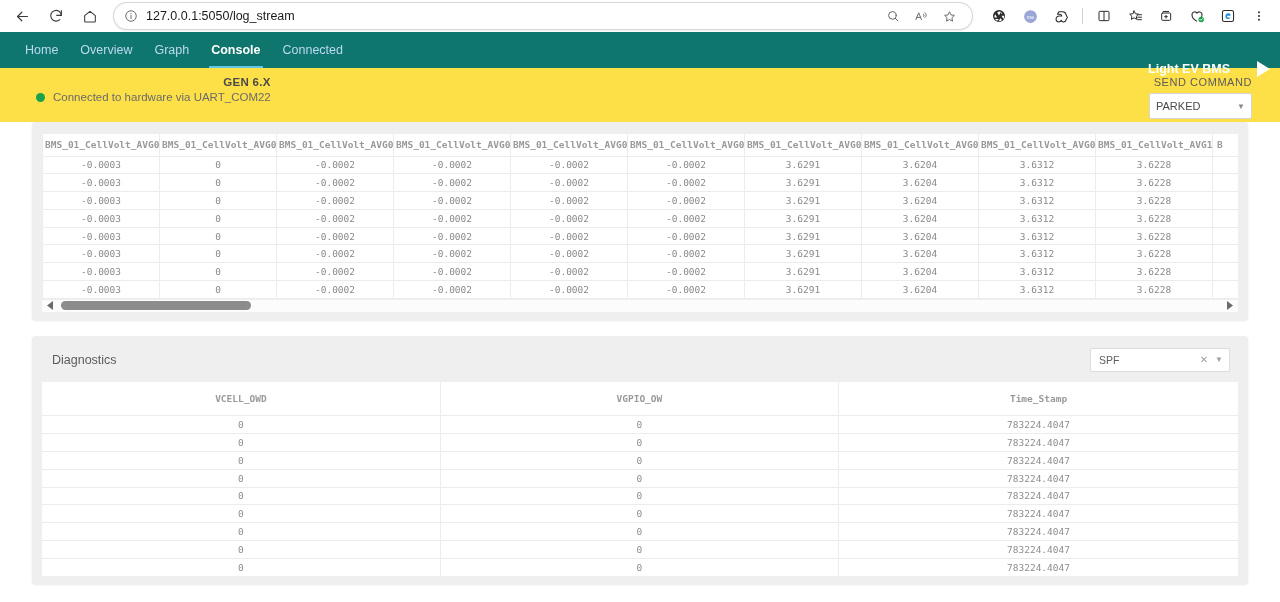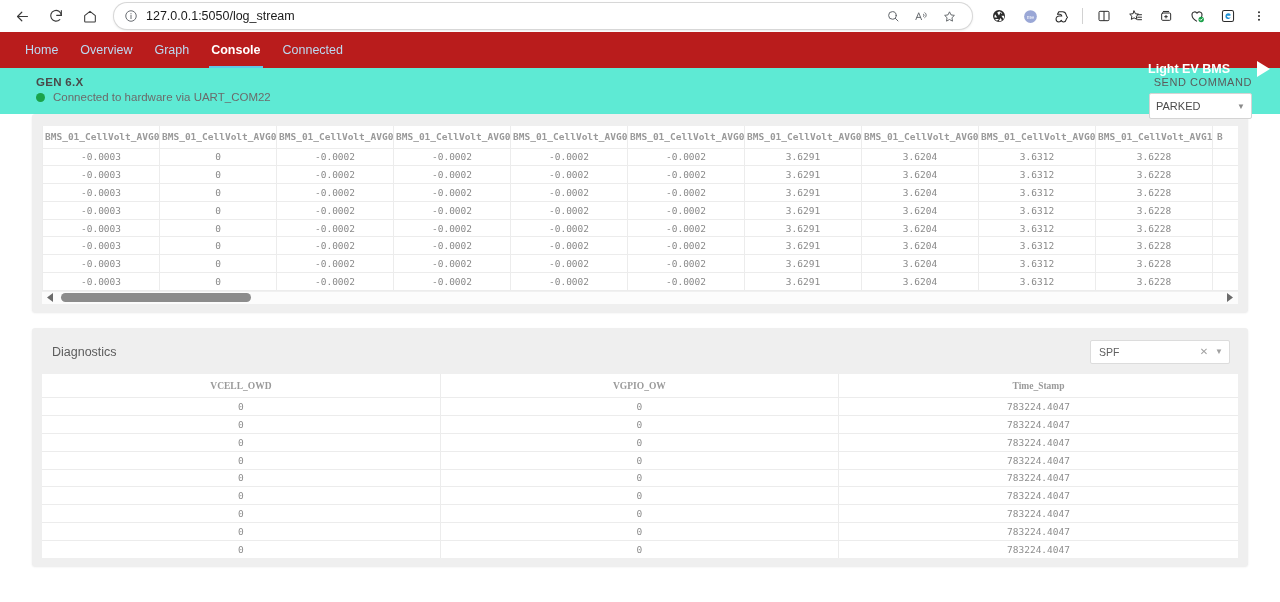--- a/index.html
+++ b/index.html
@@ -59,21 +59,21 @@
     display: flex; align-items: center; justify-content: center;
     border-radius: 4px;
     color: #3b3b3b;
     position: relative;
   }
   .tb-sep { width: 1px; height: 16px; background: #d2d2d2; margin: 0 5px; }
 
   
   .app-nav {
     height: 36px;
-    background: #b91c1c;
+    background: #0f766e;
     display: flex;
     align-items: stretch;
     position: relative;
   }
   .nav-tabs { display: flex; align-items: stretch; padding-left: 14px; }
   .nav-tab {
     display: flex;
     align-items: center;
     padding: 0 11px;
     font-size: 12.5px;
@@ -106,25 +106,26 @@
   .play-tri {
     width: 0; height: 0;
     border-left: 13px solid #ffffff;
     border-top: 8px solid transparent;
     border-bottom: 8px solid transparent;
     margin-left: 3px;
   }
 
   
   .status-row {
-    height: 46px;
-    background: #5eead4;
+    height: 54px;
+    background: #fde047;
     display: flex;
     align-items: flex-start;
     padding: 8px 28px 0 36px;
+    text-align: right;
   }
   .status-left { display: flex; flex-direction: column; gap: 3px; }
   .gen-label {
     font-size: 11.5px;
     font-weight: bold;
     color: #4a4a4a;
     letter-spacing: .3px;
   }
   .conn-row { display: flex; align-items: center; gap: 8px; }
   .dot { width: 9px; height: 9px; border-radius: 50%; background: #1aa34a; flex: 0 0 auto; }
@@ -229,21 +230,21 @@
     border-bottom: 1px solid #ececec;
     border-right: 1px solid #ececec;
     font-family: "DejaVu Sans Mono", monospace;
     font-size: 9.5px;
     color: #8e8e8e;
     text-align: center;
     height: 17.8px;
     padding: 0 2px;
     white-space: nowrap;
   }
-  .dtable th { height: 24px; color: #9a9a9a; font-family: Liberation Serif, serif; }
+  .dtable th { height: 34px; color: #9a9a9a; }
   .dtable th:last-child, .dtable td:last-child { border-right: none; }
   .dtable tr:last-child td { border-bottom: none; }
 </style>
 </head>
 <body>
 
 <div class="browser-bar">
   <div class="nav-btn">
     <svg width="17" height="17" viewBox="0 0 24 24" fill="none" stroke="currentColor" stroke-width="1.7" stroke-linecap="round" stroke-linejoin="round">
         <path d="M19 12H5"></path>

